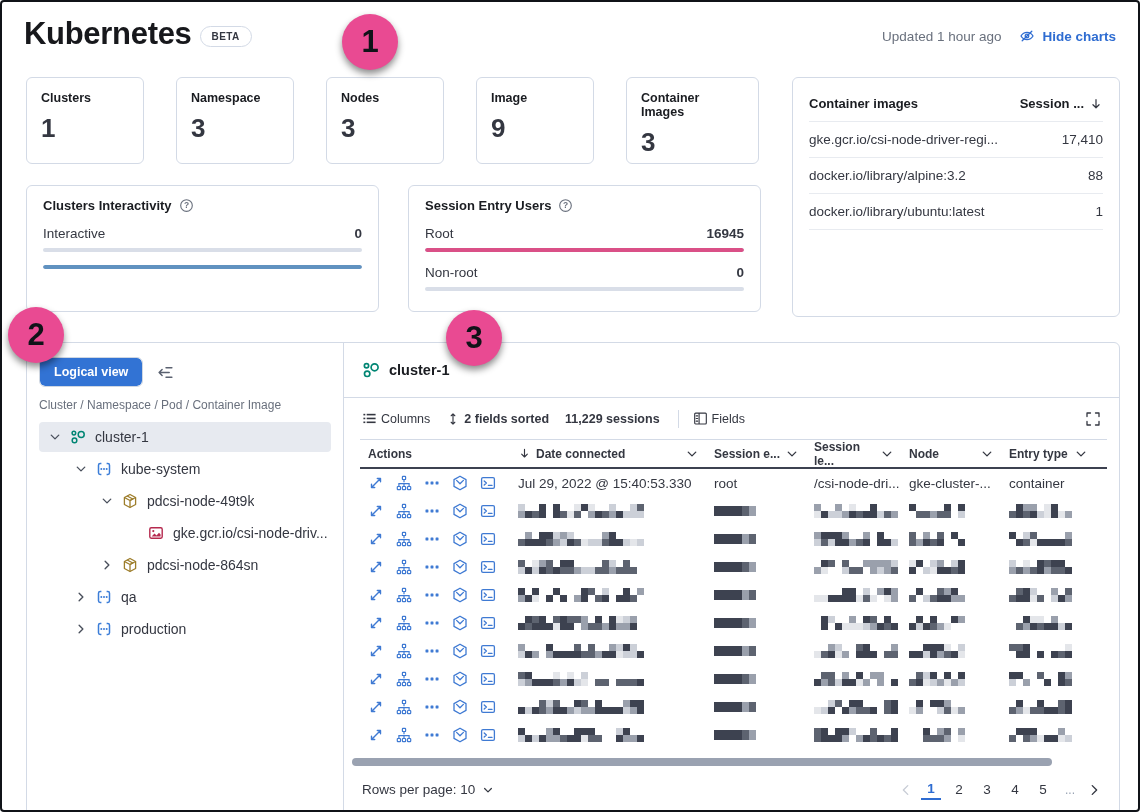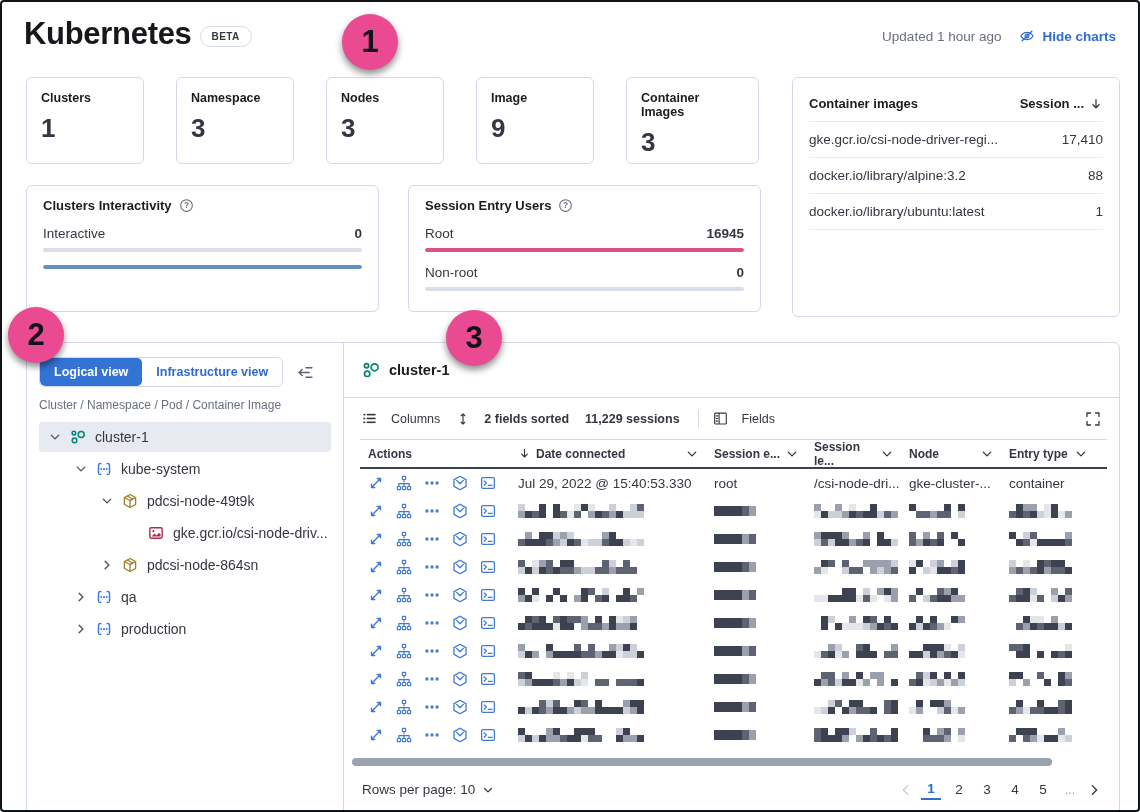--- a/index.html
+++ b/index.html
@@ -70,21 +70,21 @@
   .tree-item.selected{background:#e7eaf0;}
   .chev{color:#4a505c;flex:0 0 12px;}
   .tspacer{flex:0 0 12px;}
   .tree-label{white-space:nowrap;overflow:hidden;}
 
   
   .table-pane{position:absolute;left:317px;right:0;top:0;bottom:0;}
   .tp-title{height:54px;display:flex;align-items:center;gap:9px;padding:0 18px;font-size:14.5px;
     font-weight:700;color:#1a1c21;border-bottom:1px solid #d3dae6;}
   .toolbar{height:41px;display:flex;align-items:center;padding:0 18px;font-size:12.5px;color:#343741;}
-  .tb-item{display:flex;align-items:center;gap:14px;margin-right:16px;cursor:pointer;}
+  .tb-item{display:flex;align-items:center;gap:4px;margin-right:16px;cursor:pointer;}
   .tb-strong{font-weight:700;}
   .tb-div{width:1px;height:18px;background:#d3dae6;margin:0 14px 0 2px;}
   .tb-full{margin-left:auto;color:#343741;cursor:pointer;}
   .grid{margin:0 12px 0 16px;}
   .g-head{display:flex;border-top:1px solid #d3dae6;border-bottom:2px solid #3c4150;height:27px;align-items:center;}
   .g-col{box-sizing:border-box;padding:0 8px;font-size:12px;font-weight:700;color:#343741;display:flex;
     align-items:center;gap:5px;cursor:pointer;}
   .g-col .hchev{margin-left:auto;color:#343741;}
   .g-row{display:flex;height:28px;align-items:center;}
   .g-cell{box-sizing:border-box;padding:0 8px;font-size:13.5px;color:#343741;white-space:nowrap;overflow:hidden;display:flex;align-items:center;}
@@ -236,21 +236,20 @@
         </div>
     </div>
   </div>
 
   <div class="bottom-panel">
 
     <div class="tree-pane">
       <div class="toggle-row">
         <div class="btn-group">
           <button class="vbtn active">Logical view</button>
-          <button class="vbtn">Infrastructure view</button>
         </div>
         <span class="icn collapse-btn">
           <svg viewBox="0 0 16 16" width="17" height="17" fill="none" stroke="currentColor" stroke-width="1.4" stroke-linecap="round" stroke-linejoin="round">
               <path d="M8.5 3.5H14M8.5 12.5H14M11.5 8H2M4.8 5.2L2 8l2.8 2.8"></path>
             </svg>
         </span>
       </div>
       <div class="breadcrumb">Cluster / Namespace / Pod / Container Image</div>
       <div class="tree" id="tree-list">
           <div class="tree-item selected" style="padding-left: 10px;">

